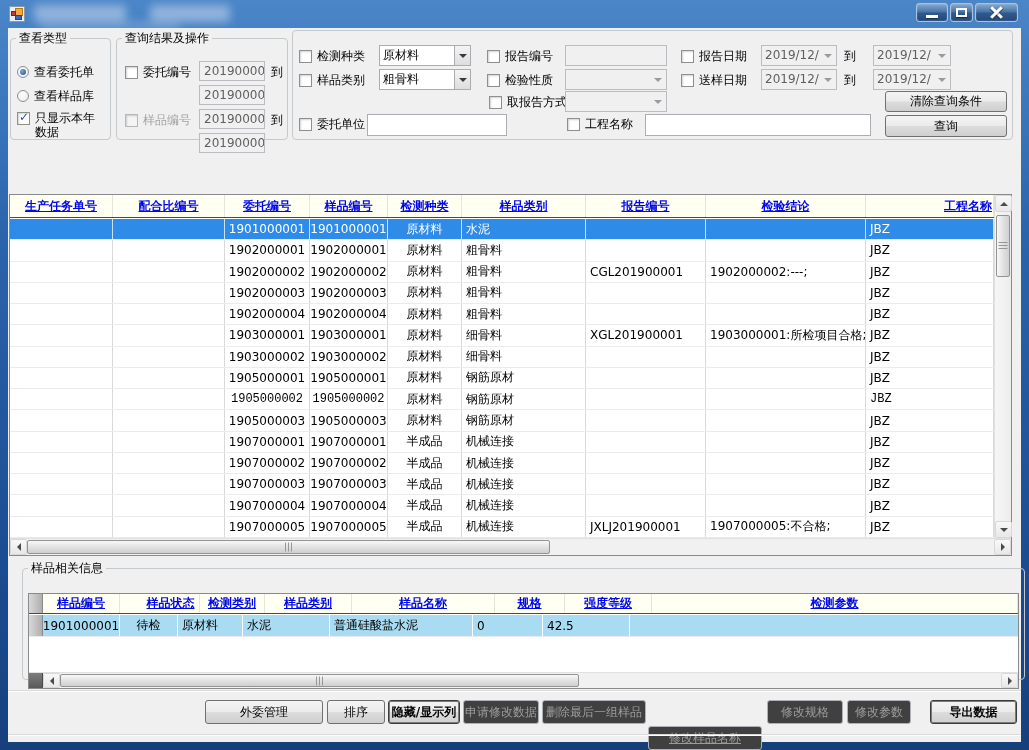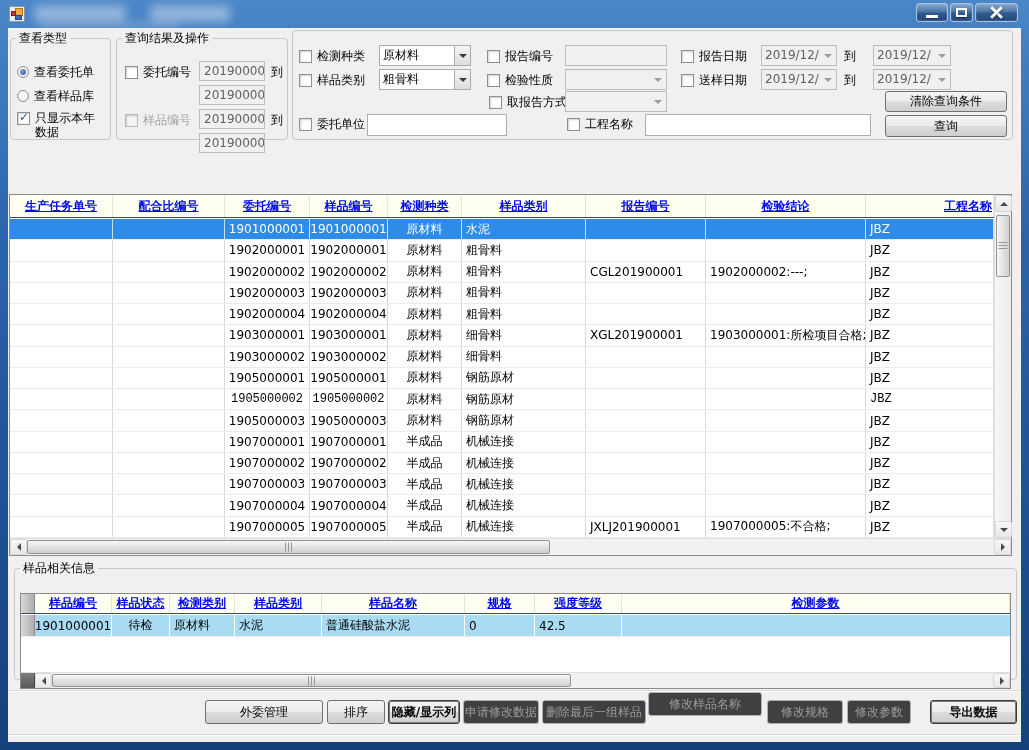--- a/index.html
+++ b/index.html
@@ -461,27 +461,27 @@
           </div>
         <div class="hthumb" style="left:17px;width:523px">
             <span class="grip-h"></span>
           </div>
         <div class="sb-btn rt">
             <span class="t-rt"></span>
           </div>
       </div>
     </div>
 
-    <fieldset style="left:6px;top:532px;width:1003px;height:120px">
+    <fieldset style="left:14px;top:532px;width:1003px;height:120px">
       <legend>样品相关信息</legend>
       <div class="grid" style="left:5px;top:16px;width:991px;height:96px">
         <div class="grid-head" id="sub-head" style="height:20px">
             <div class="rh-cell"></div>
             <div class="gh-cell" style="width: 77px;">样品编号</div>
-            <div class="gh-cell" style="width: 58px;">样品状态</div>
+            <div class="gh-cell" style="width: 58px; margin-left: 22px;">样品状态</div>
             <div class="gh-cell" style="width: 65px;">检测类别</div>
             <div class="gh-cell" style="width: 87px;">样品类别</div>
             <div class="gh-cell" style="width: 143px;">样品名称</div>
             <div class="gh-cell" style="width: 70px;">规格</div>
             <div class="gh-cell" style="width: 87px;">强度等级</div>
             <div class="gh-cell" style="flex: 1 1 0%;">检测参数</div>
           </div>
         <div id="sub-body" style="position:absolute;left:0;top:21px;right:0;bottom:16px;overflow:hidden;background:#fff;display:flex;flex-direction:column">
             <div class="g-row selected-light" style="height: 22px;">
               <div class="rh-cell"></div>
@@ -510,21 +510,21 @@
       </div>
     </fieldset>
 
     <div class="divider" style="top:662px"></div>
     <div id="footer-btns">
         <div class="btn abs" style="left: 197px; top: 672px; width: 118px; height: 24px;">外委管理</div>
         <div class="btn abs" style="left: 319px; top: 672px; width: 58px; height: 24px;">排序</div>
         <div class="btn abs strong" style="left: 380px; top: 672px; width: 72px; height: 24px;">隐藏/显示列</div>
         <div class="btn abs disabled" style="left: 455px; top: 672px; width: 76px; height: 24px;">申请修改数据</div>
         <div class="btn abs disabled" style="left: 534px; top: 672px; width: 104px; height: 24px;">删除最后一组样品</div>
-        <div class="btn abs disabled" style="left: 640px; top: 664px; width: 114px; height: 24px;">修改样品名称</div>
+        <div class="btn abs disabled" style="left: 640px; top: 698px; width: 114px; height: 24px; text-decoration: underline;">修改样品名称</div>
         <div class="btn abs disabled" style="left: 759px; top: 672px; width: 76px; height: 24px;">修改规格</div>
         <div class="btn abs disabled" style="left: 839px; top: 672px; width: 64px; height: 24px;">修改参数</div>
         <div class="btn abs strong" style="left: 922px; top: 672px; width: 87px; height: 24px;">导出数据</div>
       </div>
     <div class="divider" style="top:706px"></div>
 
   </div>
 </div>
 
 </body></html>

